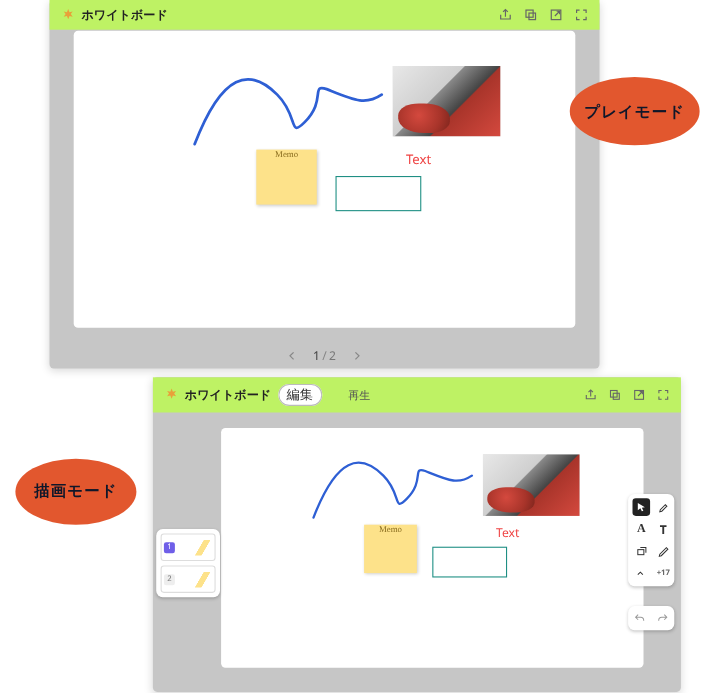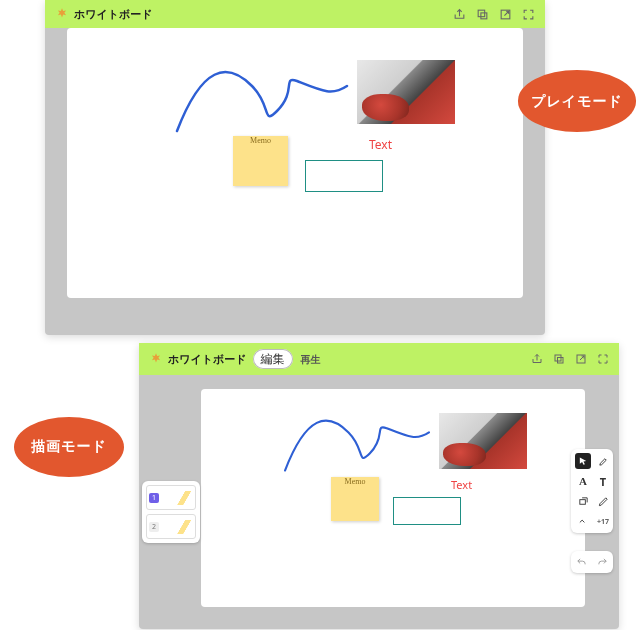--- a/index.html
+++ b/index.html
@@ -6,21 +6,21 @@
   body { font-family: -apple-system, system-ui, sans-serif; background:#fff; width:640px; height:630px; position:relative; overflow:hidden; }
   .window { position:absolute; background:#c6c6c6; border-radius:4px; box-shadow:0 2px 8px rgba(0,0,0,.15); }
   .win-a { left:45px; top:0; width:500px; height:335px; }
   .win-b { left:139px; top:343px; width:480px; height:286px; }
   .titlebar { display:flex; align-items:center; padding:6px 10px; background:#bef264; font-size:11px; font-weight:600; color:#222; }
   .app-icon { width:14px; height:14px; margin-right:5px; display:inline-flex; align-items:center; justify-content:center; }
   .app-icon svg { width:14px; height:14px; }
   .tb-right { margin-left:auto; display:flex; gap:10px; color:#555; }
   .tb-right span { cursor:pointer; display:inline-flex; }
   .pill { background:#fff; border-radius:10px; padding:1px 8px; font-size:12px; margin-left:6px; color:#333; box-shadow:0 0 0 1px #bbb inset; font-weight:500;}
-  .tab-inactive { font-size:10px; margin-left:8px; color:#555; font-weight:700;}
+  .tab-inactive { font-size:10px; margin-left:24px; color:#555; font-weight:400;}
   .canvas { position:absolute; background:#fff; border-radius:4px; }
   .cv-a { left:22px; top:28px; width:456px; height:270px; }
   .cv-b { left:62px; top:46px; width:384px; height:218px; }
   .squiggle { position:absolute; }
   .sq-a { left:105px; top:28px; width:180px; height:85px; }
   .sq-b { left:78px; top:18px; width:156px; height:72px; }
   .photo { position:absolute; background:#ddd; overflow:hidden; }
   .ph-a { left:290px; top:32px; width:98px; height:64px; }
   .ph-b { left:238px; top:24px; width:88px; height:56px; }
   .photo::before { content:""; position:absolute; inset:0; background:
@@ -32,21 +32,21 @@
   .st-a { left:166px; top:108px; width:55px; height:50px; }
   .st-b { left:130px; top:88px; width:48px; height:44px; }
   .textlabel { position:absolute; font-size:12px; font-weight:400; color:#ef4444; }
   .tx-a { left:302px; top:108px; }
   .tx-b { left:250px; top:88px; font-size:11px;}
   .rectshape { position:absolute; border:1.5px solid #1f8f84; background:#fff; }
   .rc-a { left:238px; top:132px; width:78px; height:32px; }
   .rc-b { left:192px; top:108px; width:68px; height:28px; }
   .pager { position:absolute; left:0; right:0; bottom:4px; display:flex; align-items:center; justify-content:center; gap:14px; font-size:11px; color:#444; }
   .pager .arrow { cursor:pointer; color:#888; display:inline-flex;}
-  .badge { position:absolute; background:#e2572e; color:#ffffff; border-radius:50%/50%; display:flex; align-items:center; justify-content:center; font-weight:600; font-size:14px; letter-spacing:1px; }
+  .badge { position:absolute; background:#e2572e; color:#0f172a; border-radius:50%/50%; display:flex; align-items:center; justify-content:center; font-weight:600; font-size:14px; letter-spacing:1px; }
   .badge-a { left:518px; top:70px; width:118px; height:62px; border-radius:60px/31px; }
   .badge-b { left:14px; top:417px; width:110px; height:60px; border-radius:55px/30px;font-family:Liberation Serif, serif; }
   .slidepanel { position:absolute; left:3px; top:138px; width:58px; height:62px; background:#fff; border-radius:6px; box-shadow:0 1px 3px rgba(0,0,0,.2); padding:4px; display:flex; flex-direction:column; gap:4px; }
   .slide-th { flex:1; border:1px solid #ddd; border-radius:3px; display:flex; align-items:center; font-size:7px; color:#777; padding:0 2px; position:relative; cursor:pointer;}
   .slide-th.active .num { background:#6f5fe8; color:#fff; }
   .slide-th .num { width:10px; height:10px; border-radius:2px; background:#eee; display:flex; align-items:center; justify-content:center; font-size:7px; margin-right:2px;}
   .slide-th .mini { flex:1; height:14px; background:linear-gradient(120deg,#fff 60%,#fde28a 61%,#fde28a 75%,#fff 76%); border-radius:2px;}
   .toolbar { position:absolute; right:6px; top:106px; width:42px; background:#fff; border-radius:6px; box-shadow:0 1px 3px rgba(0,0,0,.2); padding:4px; display:grid; grid-template-columns:1fr 1fr; gap:4px; }
   .tool { width:16px; height:16px; display:flex; align-items:center; justify-content:center; font-size:10px; color:#333; cursor:pointer; border-radius:3px;font-weight:bold;}
   .tool.sel { background:#222; color:#fff; }
@@ -95,20 +95,33 @@
     <svg class="squiggle sq-a" viewBox="0 0 180 85">
         <path d="M5 75 C 30 10, 55 5, 80 30 C 100 50, 90 70, 105 55 C 125 35, 110 20, 125 25 C 150 35, 160 40, 175 30" fill="none" stroke="#2e5fd4" stroke-width="2.5" stroke-linecap="round"></path>
       </svg>
     <div class="photo ph-a"></div>
     <div class="sticky st-a">
         <span>Memo</span>
       </div>
     <div class="textlabel tx-a">Text</div>
     <div class="rectshape rc-a"></div>
   </div>
+  <div class="pager">
+    <span class="arrow">
+        <svg width="11" height="11" viewBox="0 0 24 24" fill="none" stroke="#888" stroke-width="2.5">
+          <path d="M15 5l-7 7 7 7"></path>
+        </svg>
+      </span>
+    <span><span>1</span><span style="opacity:.5;margin:0 2px">/</span><span style="opacity:.6">2</span></span>
+    <span class="arrow">
+        <svg width="11" height="11" viewBox="0 0 24 24" fill="none" stroke="#888" stroke-width="2.5">
+          <path d="M9 5l7 7-7 7"></path>
+        </svg>
+      </span>
+  </div>
 </div>
 
 <div class="badge badge-a">
     <span>プレイモード</span>
   </div>
 
 <div class="window win-b">
   <div class="titlebar">
     <span class="app-icon">
       <svg viewBox="0 0 24 24">

